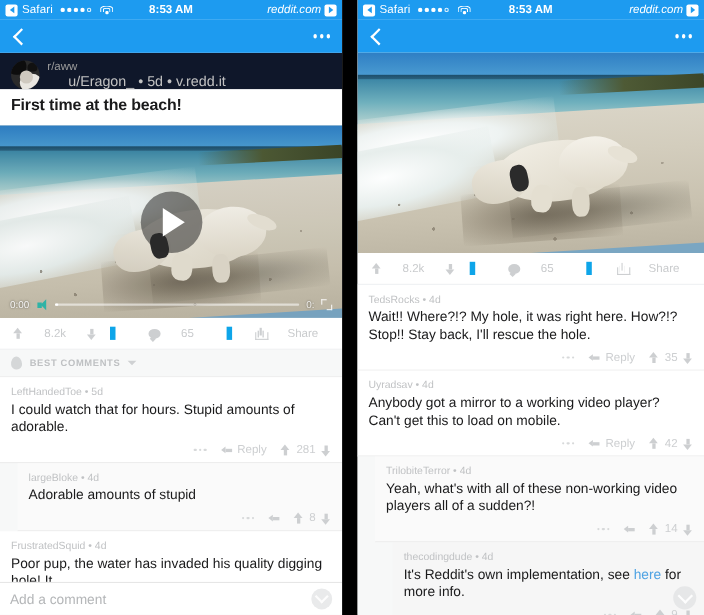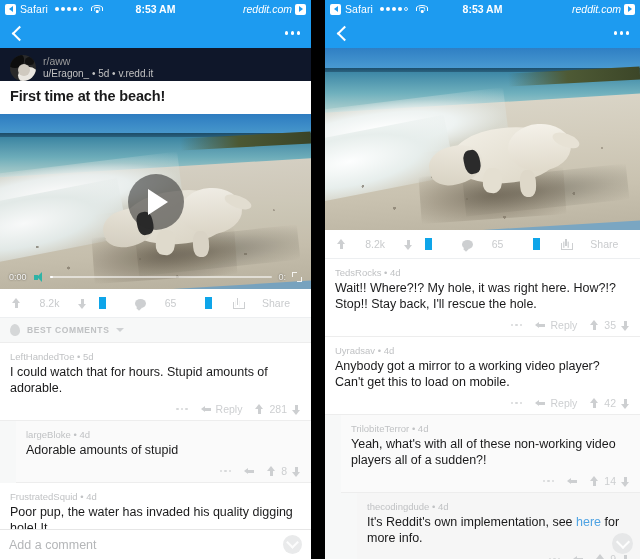--- a/index.html
+++ b/index.html
@@ -77,21 +77,21 @@
   }
   .avatar .patch1{ position:absolute; left:-4px; top:-2px; width:18px; height:15px;
     background:#0d0d0d; border-radius:50% 40% 45% 50%; }
   .avatar .patch2{ position:absolute; right:-2px; bottom:-3px; width:20px; height:17px;
     background:#e9e6e0; border-radius:50% 45% 40% 50%; }
   .avatar .patch3{ position:absolute; left:8px; top:9px; width:12px; height:12px;
     background:#cfc9bf; border-radius:50%; }
   .avatar .patch4{ position:absolute; right:2px; top:2px; width:9px; height:8px;
     background:#111; border-radius:50% 50% 40% 40%; }
   .sub-name{ font-size:10.5px; color:#9b9b9b; line-height:12px; }
-  .sub-meta{ font-size:10px; color:#c2c2c2; line-height:12px; margin-top:1px; }
+  .sub-meta{ font-size:13px; color:#c2c2c2; line-height:12px; margin-top:1px;margin-left:19px; }
   .post-title{
     font-size:14.5px; font-weight:700; color:#1a1a1b; line-height:17px;
     padding:7px 10px 9px 10px; letter-spacing:-.15px;
   }
 
   
   .media{ position:relative; width:100%; overflow:hidden; background:#7aa6c2;padding-left:16px; }
   .media.left-media{ height:175px; }
   .media.right-media{ height:182px; }
 
@@ -181,21 +181,21 @@
   }
   .v-full::before{ left:0; top:0; border-right:none; border-bottom:none; }
   .v-full::after{ right:0; bottom:0; border-left:none; border-top:none; }
 
   
   .actionbar{
     height:29px; display:flex; align-items:center; background:#fff;
     border-bottom:1px solid #edeff1; color:#c9cbcd; font-size:10.5px;
   }
   .ab-cell{ flex:1; display:flex; align-items:center; justify-content:center; gap:19px; cursor:pointer; }
-  .ab-cell + .ab-cell{ border-left:7px solid #0ea5e9; }
+  .ab-cell + .ab-cell{ border-left:5px solid #0ea5e9; }
   .arrow-up, .arrow-dn{ width:9px; height:11px; position:relative; display:inline-block; }
   .arrow-up::before{ content:""; position:absolute; left:0; top:0; border-left:4.5px solid transparent;
     border-right:4.5px solid transparent; border-bottom:5px solid #cdcfd1; }
   .arrow-up::after{ content:""; position:absolute; left:3px; top:5px; width:3px; height:5px; background:#cdcfd1; }
   .arrow-dn::before{ content:""; position:absolute; left:0; bottom:0; border-left:4.5px solid transparent;
     border-right:4.5px solid transparent; border-top:5px solid #cdcfd1; }
   .arrow-dn::after{ content:""; position:absolute; left:3px; top:1px; width:3px; height:5px; background:#cdcfd1; }
   .bubble{ width:11px; height:9px; background:#cdcfd1; border-radius:50% 50% 50% 50%; position:relative; display:inline-block; }
   .bubble::after{ content:""; position:absolute; left:2px; bottom:-2.5px; width:4px; height:4px;
     background:#cdcfd1; transform:rotate(45deg); }

